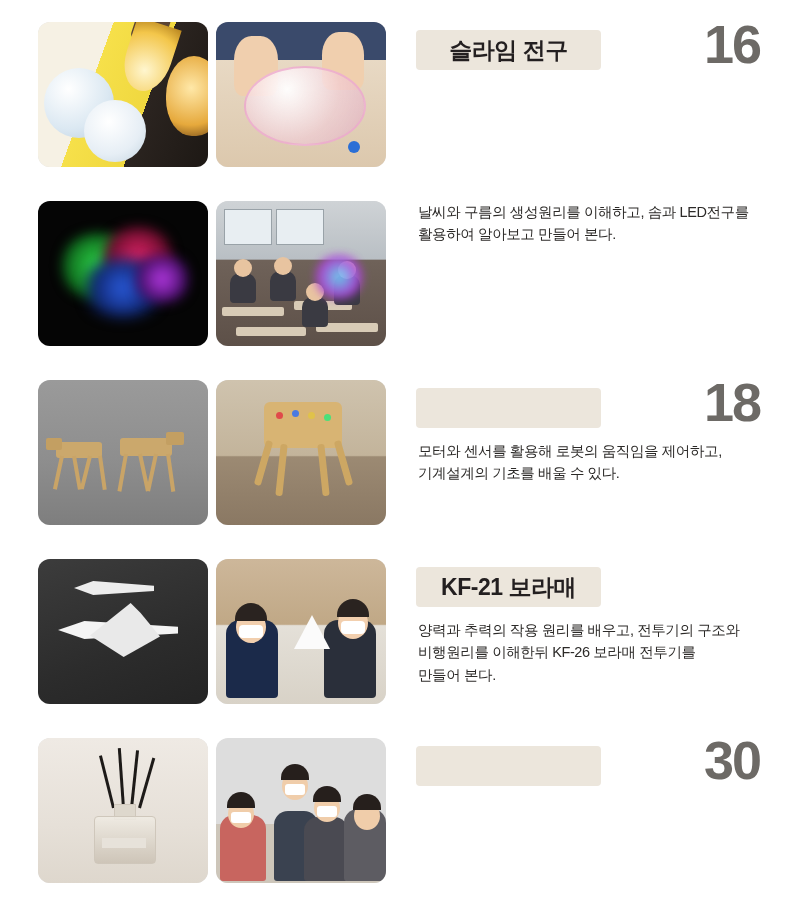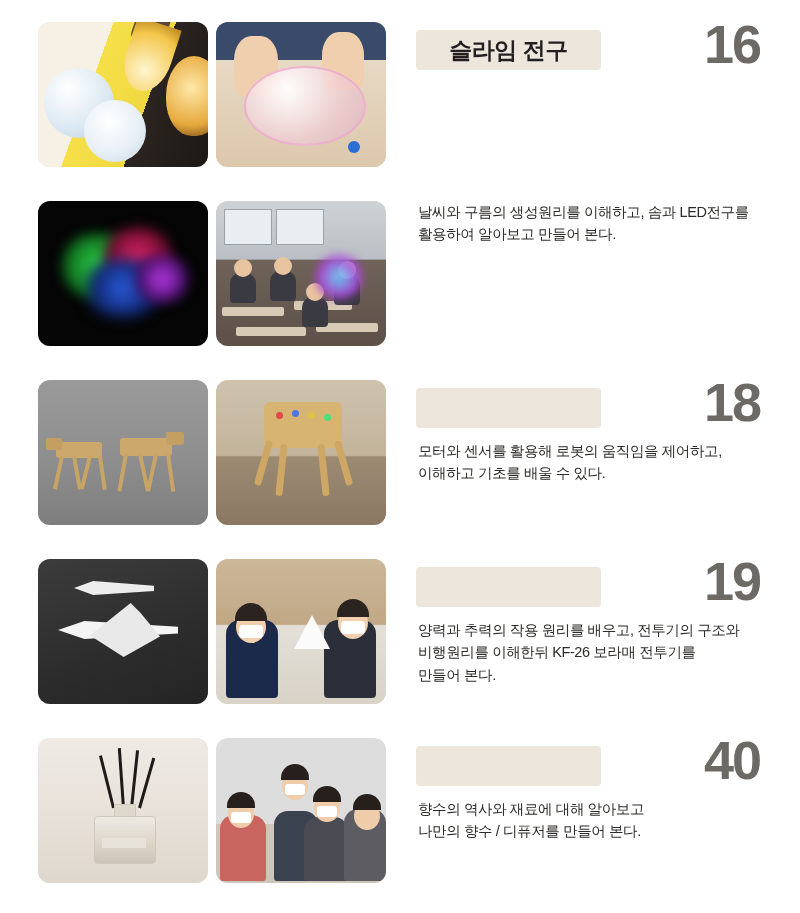--- a/index.html
+++ b/index.html
@@ -285,21 +285,21 @@
           <div class="limb" style="left:124px;top:60px;height:46px;transform:rotate(-16deg);"></div>
         </div>
       </div>
     </div>
     <div class="info">
       <div class="title-bar">
         <div class="title-plate"></div>
         <div class="num">18</div>
       </div>
       <div class="desc">모터와 센서를 활용해 로봇의 움직임을 제어하고,
-이해하고 기초를 배울 수 있다.</div>
+기계설계의 기초를 배울 수 있다.</div>
     </div>
   </div>
 
   <div class="row">
     <div class="thumbs">
       <div class="thumb">
         <div class="art a19a">
           <div class="jetsm"></div>
           <div class="jetbig"></div>
           <div class="wing"></div>
@@ -315,21 +315,21 @@
           <div class="fc" style="right:18px;top:48px;"></div>
           <div class="hr" style="right:17px;top:40px;"></div>
           <div class="mask" style="right:21px;top:62px;"></div>
           <div class="paper"></div>
         </div>
       </div>
     </div>
     <div class="info">
       <div class="title-bar">
         <div class="title-plate"></div>
-        <div class="num">19</div>
+        <div class="title-text">KF-21 보라매</div>
       </div>
       <div class="desc">양력과 추력의 작용 원리를 배우고, 전투기의 구조와
 비행원리를 이해한뒤 KF-26 보라매 전투기를
 만들어 본다.</div>
     </div>
   </div>
 
   <div class="row">
     <div class="thumbs">
       <div class="thumb">
@@ -360,20 +360,18 @@
           <div class="msk" style="right:49px;top:68px;"></div>
           <div class="kid" style="right:0px;width:42px;height:72px;background:#5d5c62;"></div>
           <div class="fc2" style="right:6px;top:64px;"></div>
           <div class="hr2" style="right:5px;top:56px;"></div>
         </div>
       </div>
     </div>
     <div class="info">
       <div class="title-bar">
         <div class="title-plate"></div>
-        <div class="num">40</div>
-      </div>
-      <div class="desc">향수의 역사와 재료에 대해 알아보고
-나만의 향수 / 디퓨저를 만들어 본다.</div>
+        <div class="num">30</div>
+      </div>
     </div>
   </div>
 
 </div>
 
 </body></html>

